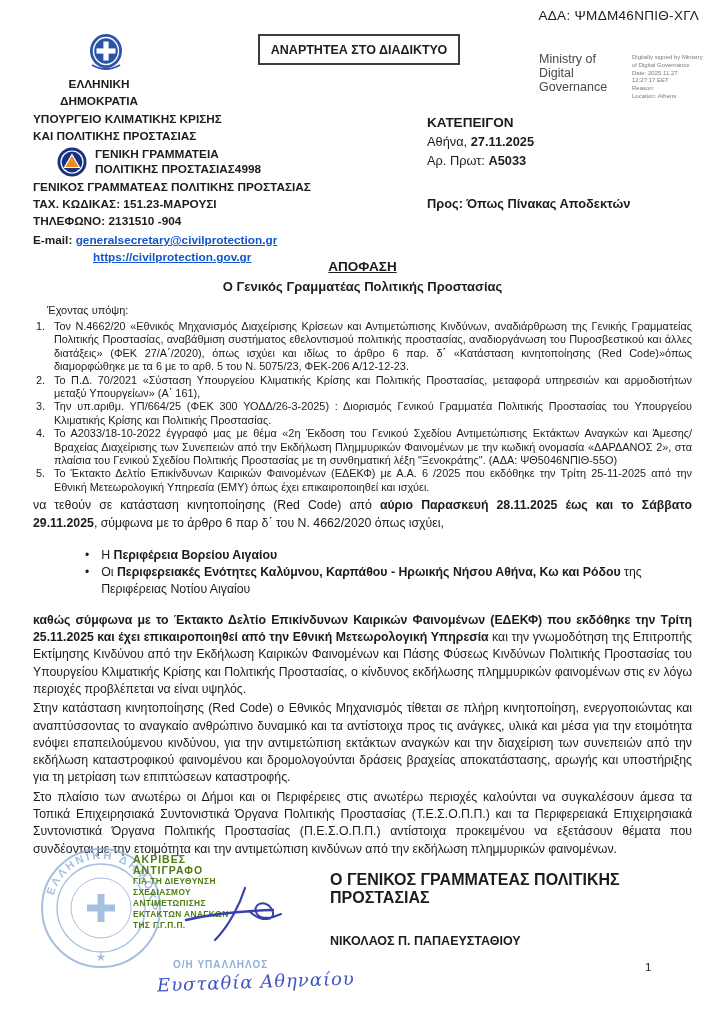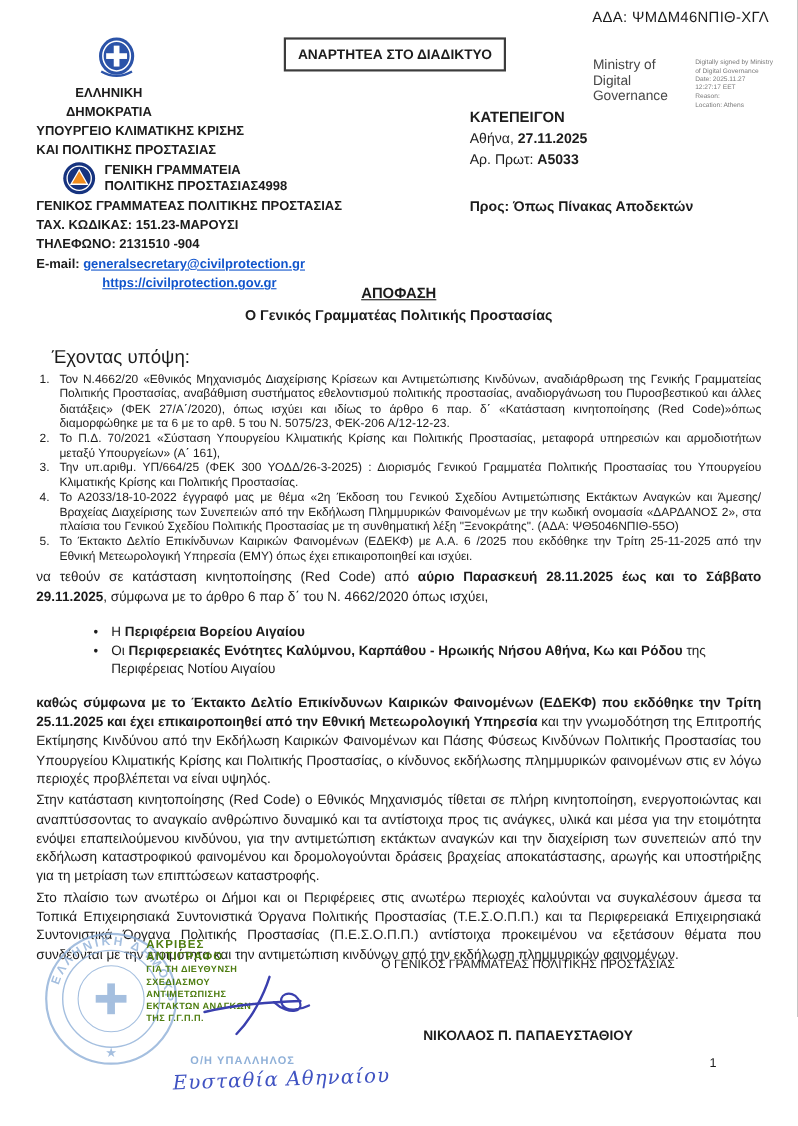--- a/index.html
+++ b/index.html
@@ -21,47 +21,47 @@
               font-size:11.8px;line-height:17.4px;}
   .lh-center{width:132px;text-align:center;}
   .gengram{display:flex;align-items:center;gap:8px;padding-left:24px;margin:1px 0;}
   .gengram .txt{line-height:15.5px;}
   a.link{color:#1155cc;text-decoration:underline;font-weight:700;}
   .email-row{margin-top:1px;}
   .site-row{padding-left:60px;}
 
   
   .meta{position:absolute;left:427px;top:97px;font-size:12.8px;line-height:19px;}
-  .urgency{font-weight:700;font-size:13.5px;}
+  .urgency{font-weight:700;font-size:13.5px;margin-top:16px;}
   .meta .to{margin-top:24px;font-weight:700;}
 
   
   .docbody{position:absolute;top:259px;left:33px;width:659px;}
   .h-title{text-align:center;font-weight:700;text-decoration:underline;font-size:13.5px;}
   .h-sub{text-align:center;font-weight:700;font-size:13px;margin-top:5px;}
-  .having{font-size:17px;margin-top:21px;padding-left:14px;}
+  .having{font-size:11px;margin-top:10px;padding-left:14px;}
   .clist{margin-top:4px;font-size:10.9px;line-height:13.4px;}
   .citem{position:relative;padding-left:21px;text-align:justify;}
   .cnum{position:absolute;left:3px;}
   .h-verdict{text-align:center;font-weight:700;font-size:13px;margin-top:10px;}
   .vpara{font-size:12.3px;line-height:17.3px;text-align:justify;margin-top:3px;}
   .bullets{margin-top:15px;font-size:12.3px;line-height:17.3px;}
   .bitem{display:flex;gap:12px;padding-left:52px;}
   .bdot{font-size:12px;}
   .para{font-size:12.3px;line-height:17.3px;text-align:justify;margin-top:2px;}
   .para.first{margin-top:13px;}
 
   
   .stamp-copy{position:absolute;left:133px;top:854px;width:126px;text-align:left;
               color:#4d7c0f;font-weight:700;line-height:11px;letter-spacing:.4px;}
   .stamp-copy .l0{font-size:10.5px;letter-spacing:1px;}
   .stamp-copy .ln{font-size:8.3px;}
-  .sec-title{position:absolute;left:330px;top:871px;width:300px;text-align:center;
-             font-weight:400;font-size:11px;}
-  .sec-name{position:absolute;left:330px;top:934px;width:300px;text-align:center;
+  .sec-title{position:absolute;left:330px;top:871px;width:300px;text-align:left;
+             font-weight:700;font-size:16px;}
+  .sec-name{position:absolute;left:330px;top:934px;width:300px;
             font-weight:700;font-size:12.5px;}
   .roundstamp{position:absolute;left:38px;top:845px;opacity:.8;}
   .pensig{position:absolute;left:183px;top:884px;}
   .emp-label{position:absolute;left:173px;top:959px;color:#8fb0d8;font-weight:700;
              font-size:10px;letter-spacing:1px;text-align:center;}
   .handwriting{position:absolute;left:157px;top:971px;color:#4053c2;
                font-family:"DejaVu Serif",serif;font-style:italic;font-size:18px;
                letter-spacing:1px;transform:rotate(-2deg);}
   .pagenum{position:absolute;left:645px;top:961px;font-size:11.5px;}
 </style>

